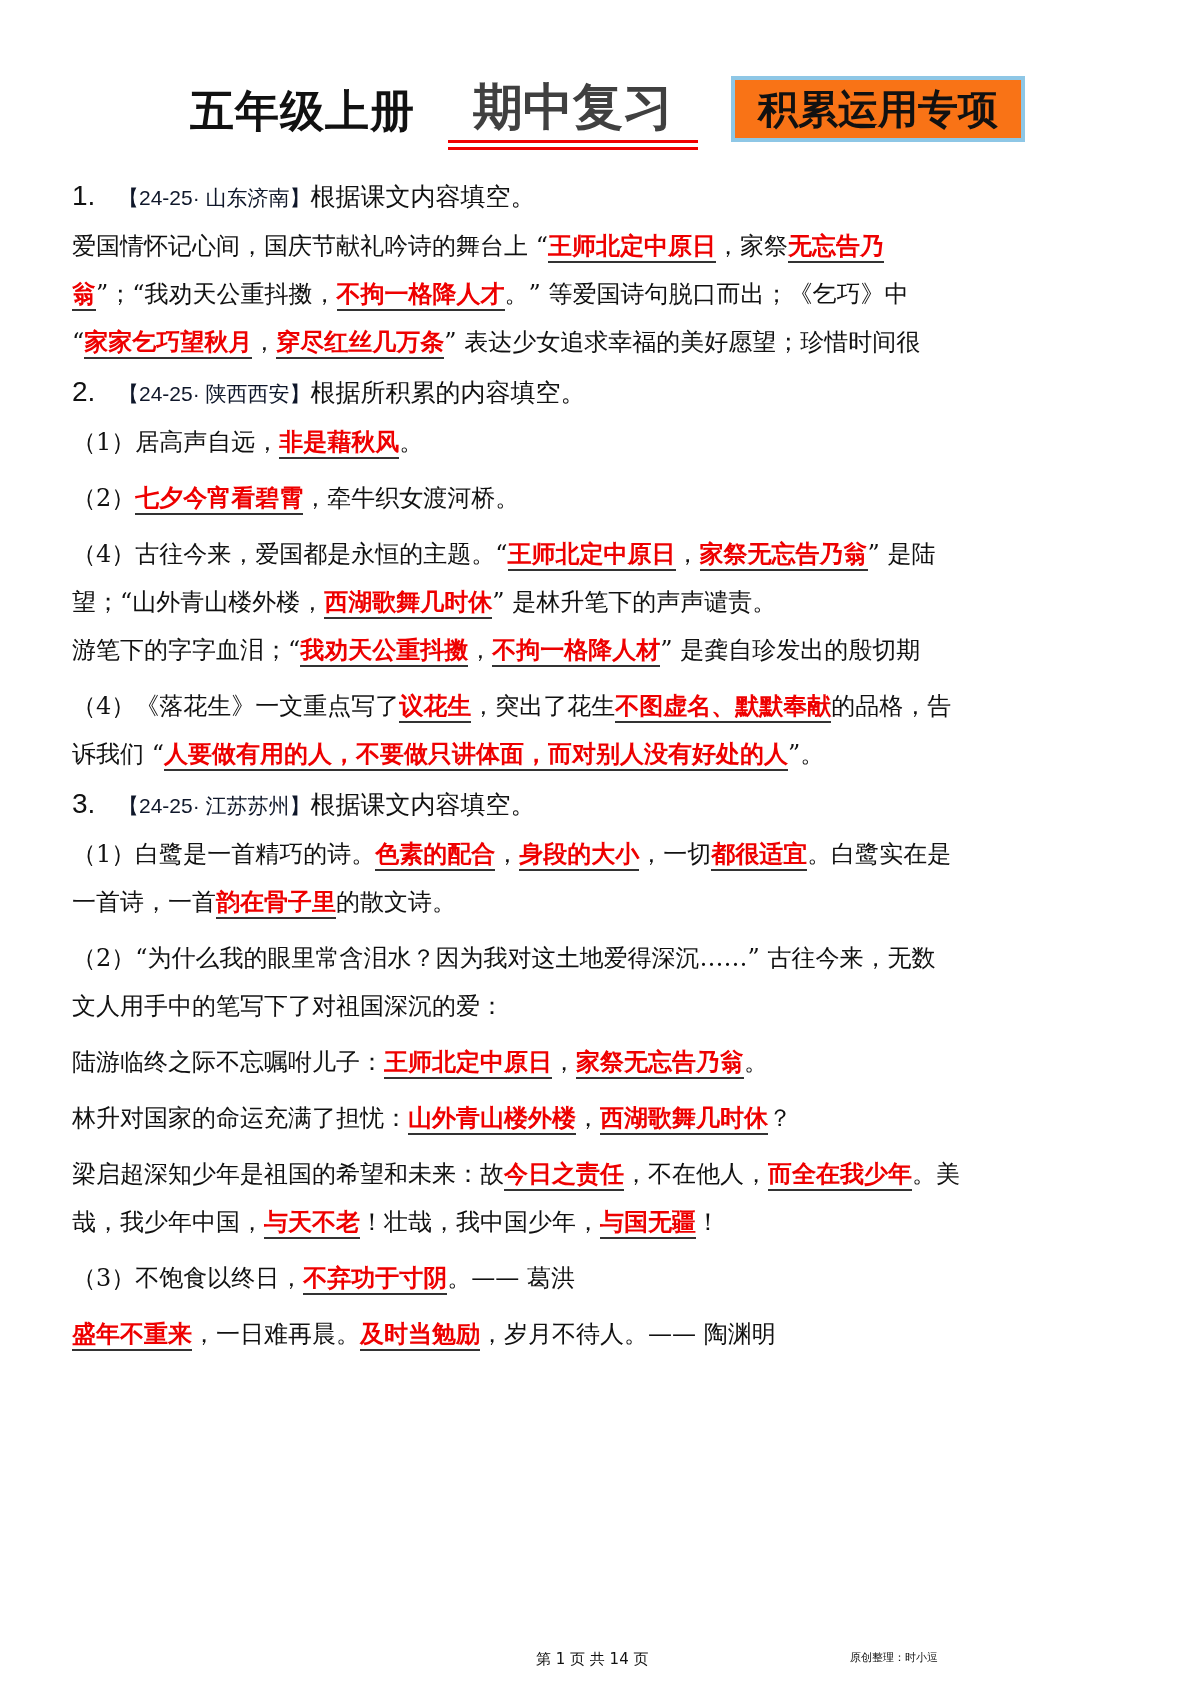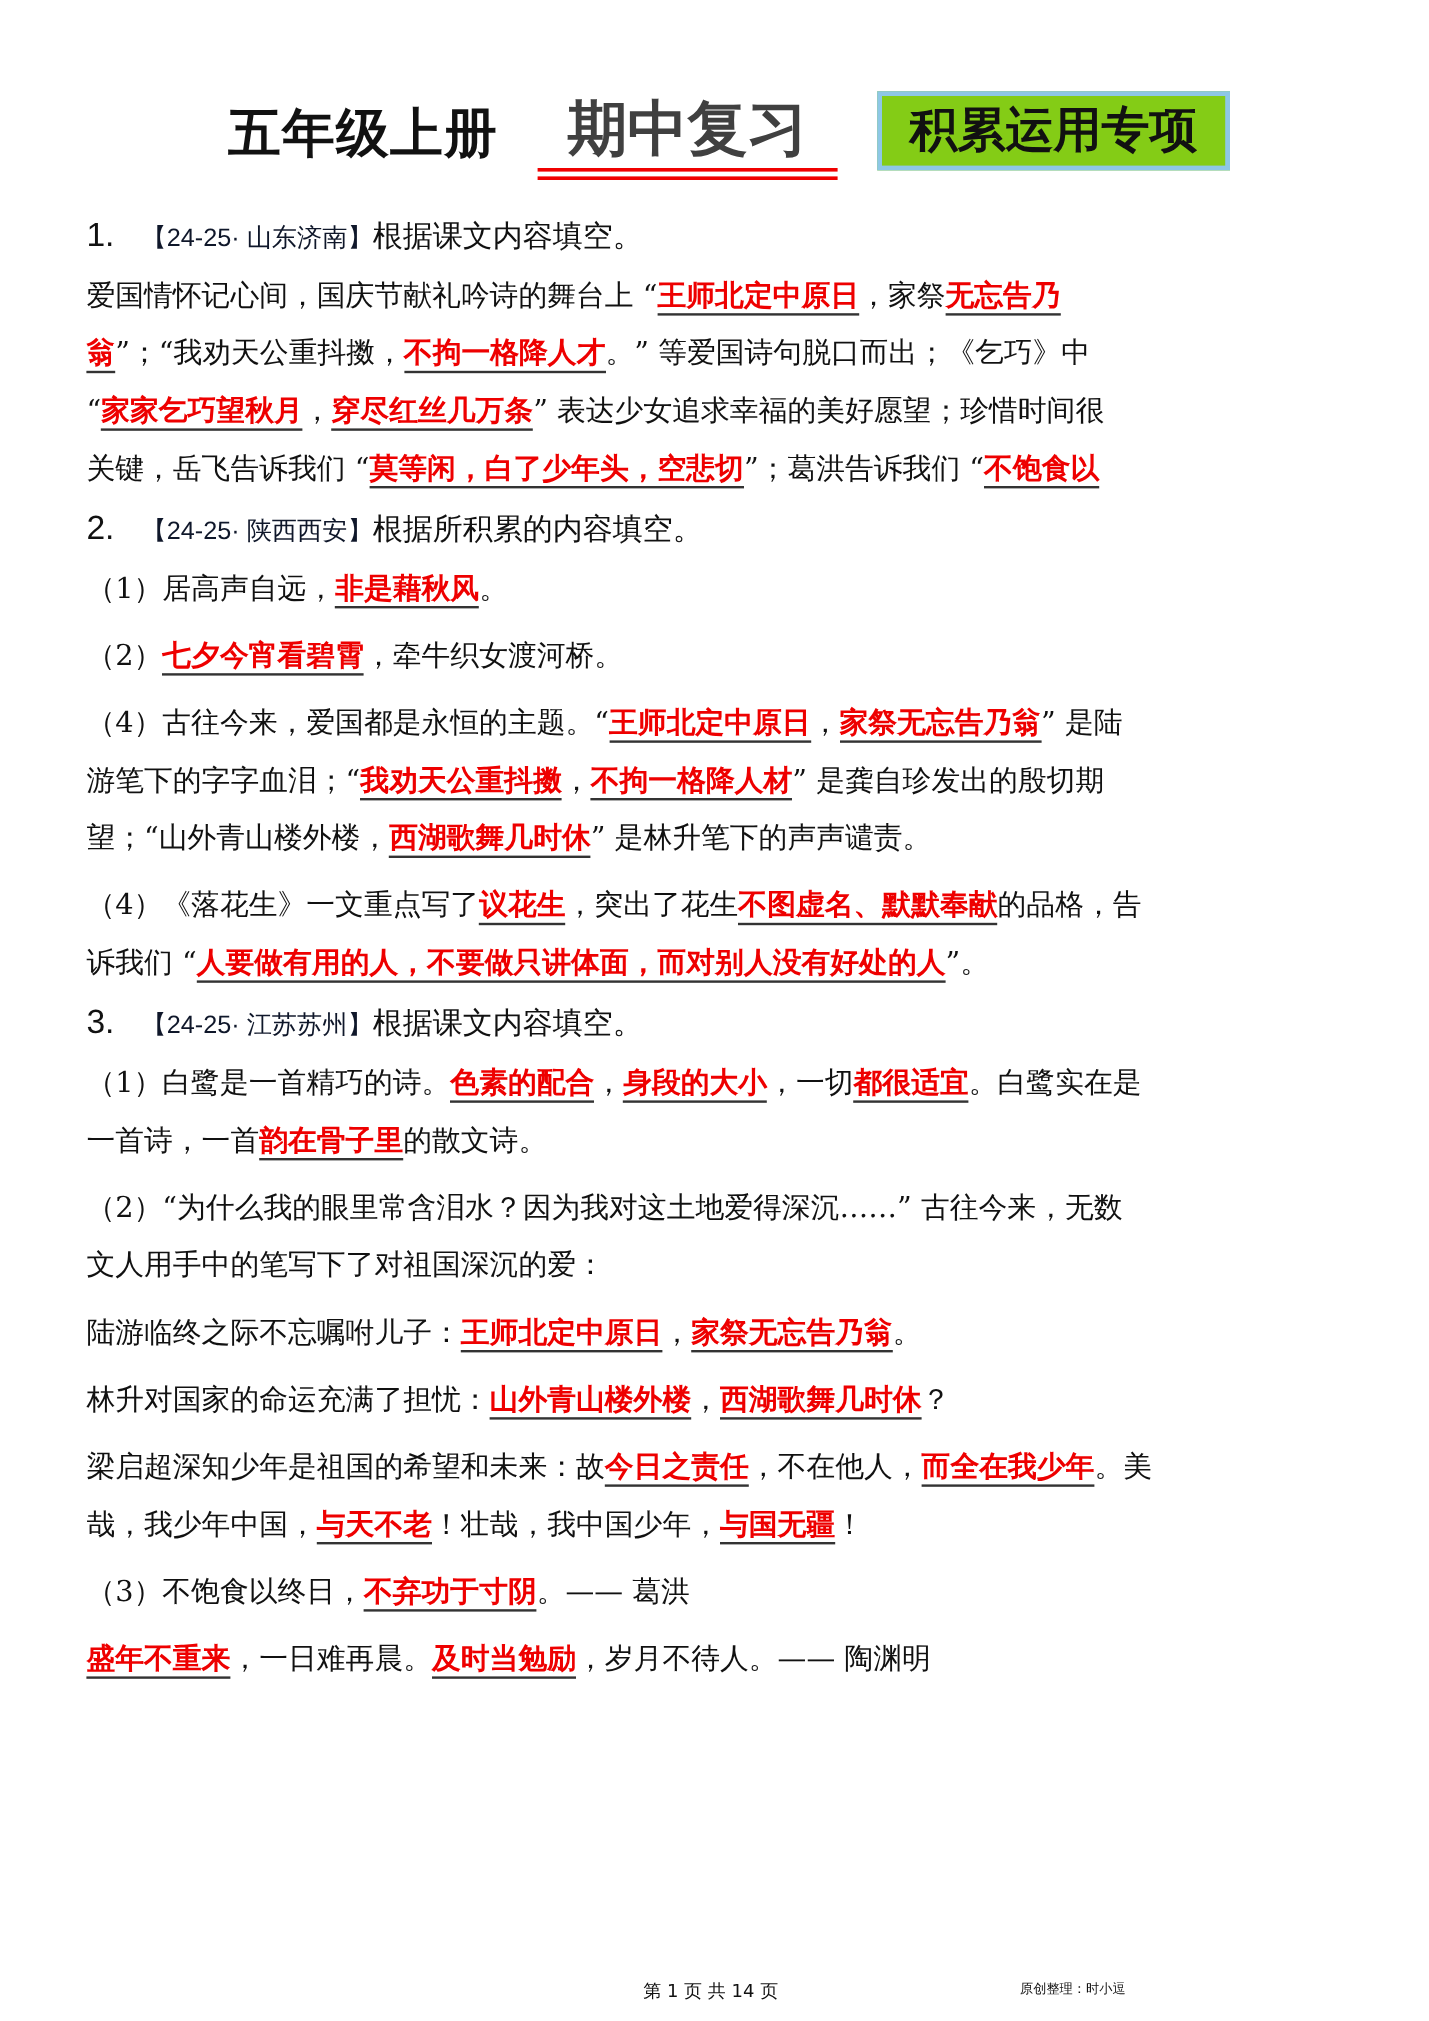--- a/index.html
+++ b/index.html
@@ -2,21 +2,21 @@
 <html><head>
 <meta charset="utf-8">
 <style>
   html, body { margin: 0; padding: 0; background: #ffffff; }
   body { width: 1191px; height: 1684px; position: relative; overflow: hidden; color: #111; }
 
   .header { position: absolute; top: 68px; left: 0; width: 1191px; height: 90px; }
   .h-grade { position: absolute; left: 190px; top: 14px; font-family: Liberation Serif, serif; font-weight: bold; font-size: 44px; letter-spacing: 1px; color: #111; }
   .h-mid { position: absolute; left: 448px; top: 6px; width: 250px; text-align: center; font-family: "DejaVu Sans", sans-serif; font-weight: bold; font-size: 50px; color: #404040; }
   .h-mid-lines { position: absolute; left: 448px; top: 72px; width: 250px; height: 10px; border-top: 3px solid #f00000; border-bottom: 3px solid #f00000; box-sizing: border-box; }
-  .h-box { position: absolute; left: 731px; top: 8px; width: 294px; height: 66px; background: #84cc16; border: 4px solid #8ec7e6; box-sizing: border-box; text-align: center; line-height: 58px; font-family: "DejaVu Serif", serif; font-weight: bold; font-size: 40px; color: #111; }
+  .h-box { position: absolute; left: 731px; top: 8px; width: 294px; height: 66px; background: #f97316; border: 4px solid #8ec7e6; box-sizing: border-box; text-align: center; line-height: 58px; font-family: "DejaVu Serif", serif; font-weight: bold; font-size: 40px; color: #111; }
 
   .content { position: absolute; left: 72px; top: 170px; width: 1050px; }
   .q-head { font-family: "Liberation Sans", "DejaVu Sans", sans-serif; font-size: 25px; height: 36px; line-height: 36px; margin-top: 8px; color: #111; }
   .q-num { display: inline-block; width: 46px; font-size: 28px; }
   .q-tag { color: #0f172a; font-size: 21px; }
   .line { font-family: "DejaVu Serif", serif; font-size: 24px; line-height: 48px; color: #111; white-space: nowrap; }
   .ans { color: #ee0000; font-weight: bold; border-bottom: 2px solid #333; padding-bottom: 1px; }
   .block { margin-top: 8px; }
 
   .footer-page { position: absolute; top: 1650px; left: 536px; font-family: "DejaVu Sans", sans-serif; font-size: 15px; color: #111; }
@@ -34,33 +34,32 @@
 
 <div class="content">
 
   <div class="q-head">
     <span class="q-num">1.</span><span class="q-tag">【24-25· 山东济南】</span><span>根据课文内容填空。</span>
   </div>
   <div class="block">
     <div class="line"><span>爱国情怀记心间，国庆节献礼吟诗的舞台上 “</span><span class="ans">王师北定中原日</span><span>，家祭</span><span class="ans">无忘告乃</span></div>
     <div class="line"><span class="ans">翁</span><span>”；“我劝天公重抖擞，</span><span class="ans">不拘一格降人才</span><span>。” 等爱国诗句脱口而出；《乞巧》中</span></div>
     <div class="line"><span>“</span><span class="ans">家家乞巧望秋月</span><span>，</span><span class="ans">穿尽红丝几万条</span><span>” 表达少女追求幸福的美好愿望；珍惜时间很</span></div>
-    <div class="line"><span>关键，岳飞告诉我们 “</span><span class="ans">莫等闲，白了少年头，空悲切</span><span>”；葛洪告诉我们 “</span><span class="ans">不饱食以</span></div>
   </div>
 
   <div class="q-head">
     <span class="q-num">2.</span><span class="q-tag">【24-25· 陕西西安】</span><span>根据所积累的内容填空。</span>
   </div>
   <div class="block">
     <div class="line"><span>（1）居高声自远，</span><span class="ans">非是藉秋风</span><span>。</span></div>
     <div class="line" style="margin-top:8px"><span>（2）</span><span class="ans">七夕今宵看碧霄</span><span>，牵牛织女渡河桥。</span></div>
     <div style="margin-top:8px">
       <div class="line"><span>（4）古往今来，爱国都是永恒的主题。“</span><span class="ans">王师北定中原日</span><span>，</span><span class="ans">家祭无忘告乃翁</span><span>” 是陆</span></div>
+      <div class="line"><span>望；“山外青山楼外楼，</span><span class="ans">西湖歌舞几时休</span><span>” 是林升笔下的声声谴责。</span></div>
       <div class="line"><span>游笔下的字字血泪；“</span><span class="ans">我劝天公重抖擞</span><span>，</span><span class="ans">不拘一格降人材</span><span>” 是龚自珍发出的殷切期</span></div>
-      <div class="line"><span>望；“山外青山楼外楼，</span><span class="ans">西湖歌舞几时休</span><span>” 是林升笔下的声声谴责。</span></div>
     </div>
     <div style="margin-top:8px">
       <div class="line"><span>（4）《落花生》一文重点写了</span><span class="ans">议花生</span><span>，突出了花生</span><span class="ans">不图虚名、默默奉献</span><span>的品格，告</span></div>
       <div class="line"><span>诉我们 “</span><span class="ans">人要做有用的人，不要做只讲体面，而对别人没有好处的人</span><span>”。</span></div>
     </div>
   </div>
 
   <div class="q-head">
     <span class="q-num">3.</span><span class="q-tag">【24-25· 江苏苏州】</span><span>根据课文内容填空。</span>
   </div>

